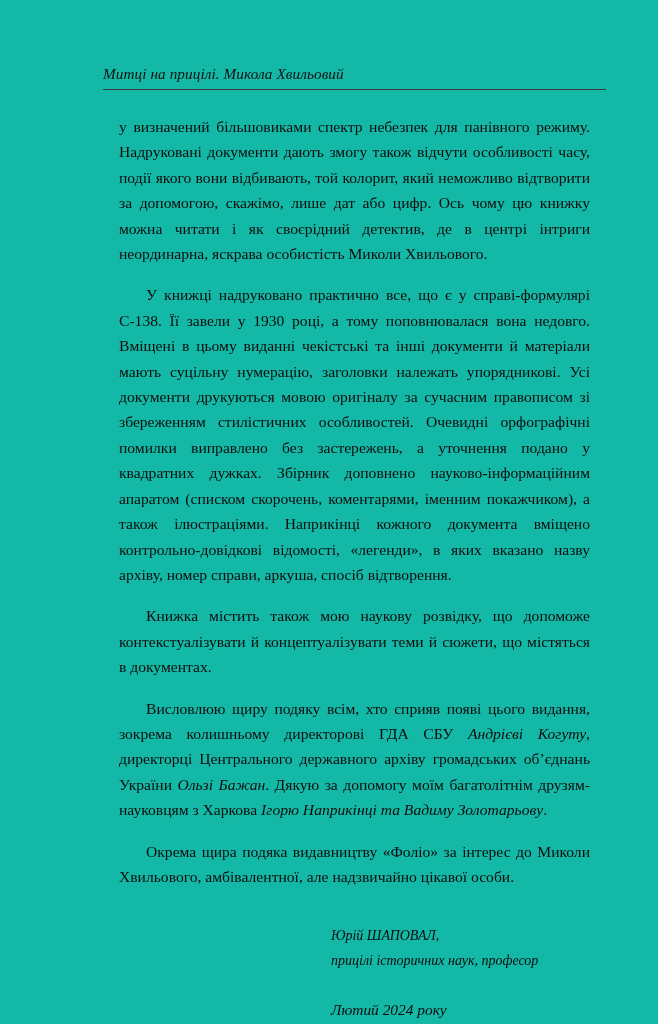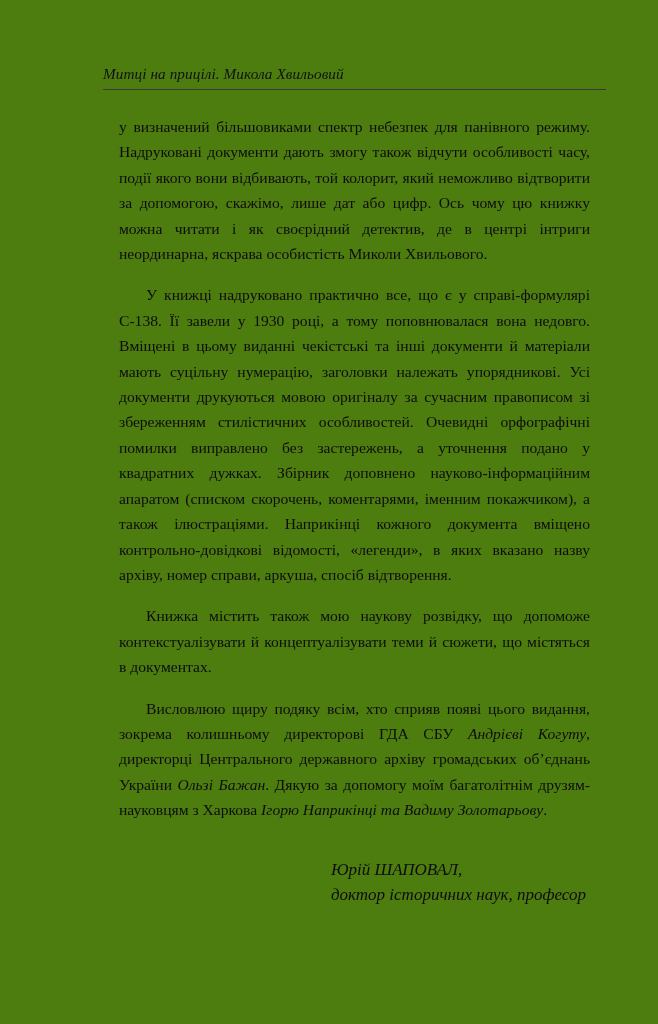--- a/index.html
+++ b/index.html
@@ -55,51 +55,53 @@
   p.para.no-indent {
     text-indent: 0;
   }
   em.name {
   }
   
   .signature {
     margin-top: 34px;
     padding-left: 228px;
     font-style: italic;
-    font-size: 17px;
+    font-size: 14px;
     line-height: 25px;
   }
   .sig-line {
     white-space: nowrap;
   }
   .sig-date {
     margin-top: 28px;
     font-style: italic;
     font-size: 15.4px;
     padding-left: 228px;
     white-space: nowrap;
   }
 </style>
 </head>
 <body>
 
-<div class="page" style="background: #4d7c0f; color: rgb(13, 13, 13);">
+<div class="page" style="background: #14b8a6; color: rgb(13, 13, 13);">
 
   <div class="content">
 
     <div class="running-head">Митці на прицілі. Микола Хвильовий</div>
     <hr class="head-rule" style="border-top-color: rgb(58, 58, 58);">
 
     <div class="body-text">
         <p class="para no-indent">у визначений більшовиками спектр небезпек для панівного режиму. Надруковані документи дають змогу також відчути особливості часу, події якого вони відбивають, той колорит, який неможливо відтворити за допомогою, скажімо, лише дат або цифр. Ось чому цю книжку можна читати і як своєрідний детектив, де в центрі інтриги неординарна, яскрава особистість Миколи Хвильового.</p>
         <p class="para">У книжці надруковано практично все, що є у справі-формулярі С-138. Її завели у 1930 році, а тому поповнювалася вона недовго. Вміщені в цьому виданні чекістські та інші документи й матеріали мають суцільну нумерацію, заголовки належать упорядникові. Усі документи друкуються мовою оригіналу за сучасним правописом зі збереженням стилістичних особливостей. Очевидні орфографічні помилки виправлено без застережень, а уточнення подано у квадратних дужках. Збірник доповнено науково-інформаційним апаратом (списком скорочень, коментарями, іменним покажчиком), а також ілюстраціями. Наприкінці кожного документа вміщено контрольно-довідкові відомості, «легенди», в яких вказано назву архіву, номер справи, аркуша, спосіб відтворення.</p>
         <p class="para">Книжка містить також мою наукову розвідку, що допоможе контекстуалізувати й концептуалізувати теми й сюжети, що містяться в документах.</p>
         <p class="para">Висловлюю щиру подяку всім, хто сприяв появі цього видання, зокрема колишньому директорові ГДА СБУ <em class="name">Андрієві Когуту</em>, директорці Центрального державного архіву громадських об’єднань України <em class="name">Ользі Бажан</em>. Дякую за допомогу моїм багатолітнім друзям-науковцям з Харкова <em class="name">Ігорю Наприкінці та Вадиму Золотарьову</em>.</p>
+        <p class="para">Окрема щира подяка видавництву «Фоліо» за інтерес до Миколи Хвильового, амбівалентної, але надзвичайно цікавої особи.</p>
       </div>
 
     <div class="signature">
       <div class="sig-line">Юрій ШАПОВАЛ,</div>
-      <div class="sig-line">доктор історичних наук, професор</div>
+      <div class="sig-line">прицілі історичних наук, професор</div>
     </div>
 
+    <div class="sig-date">Лютий 2024 року</div>
 
   </div>
 </div>
 
 </body></html>

